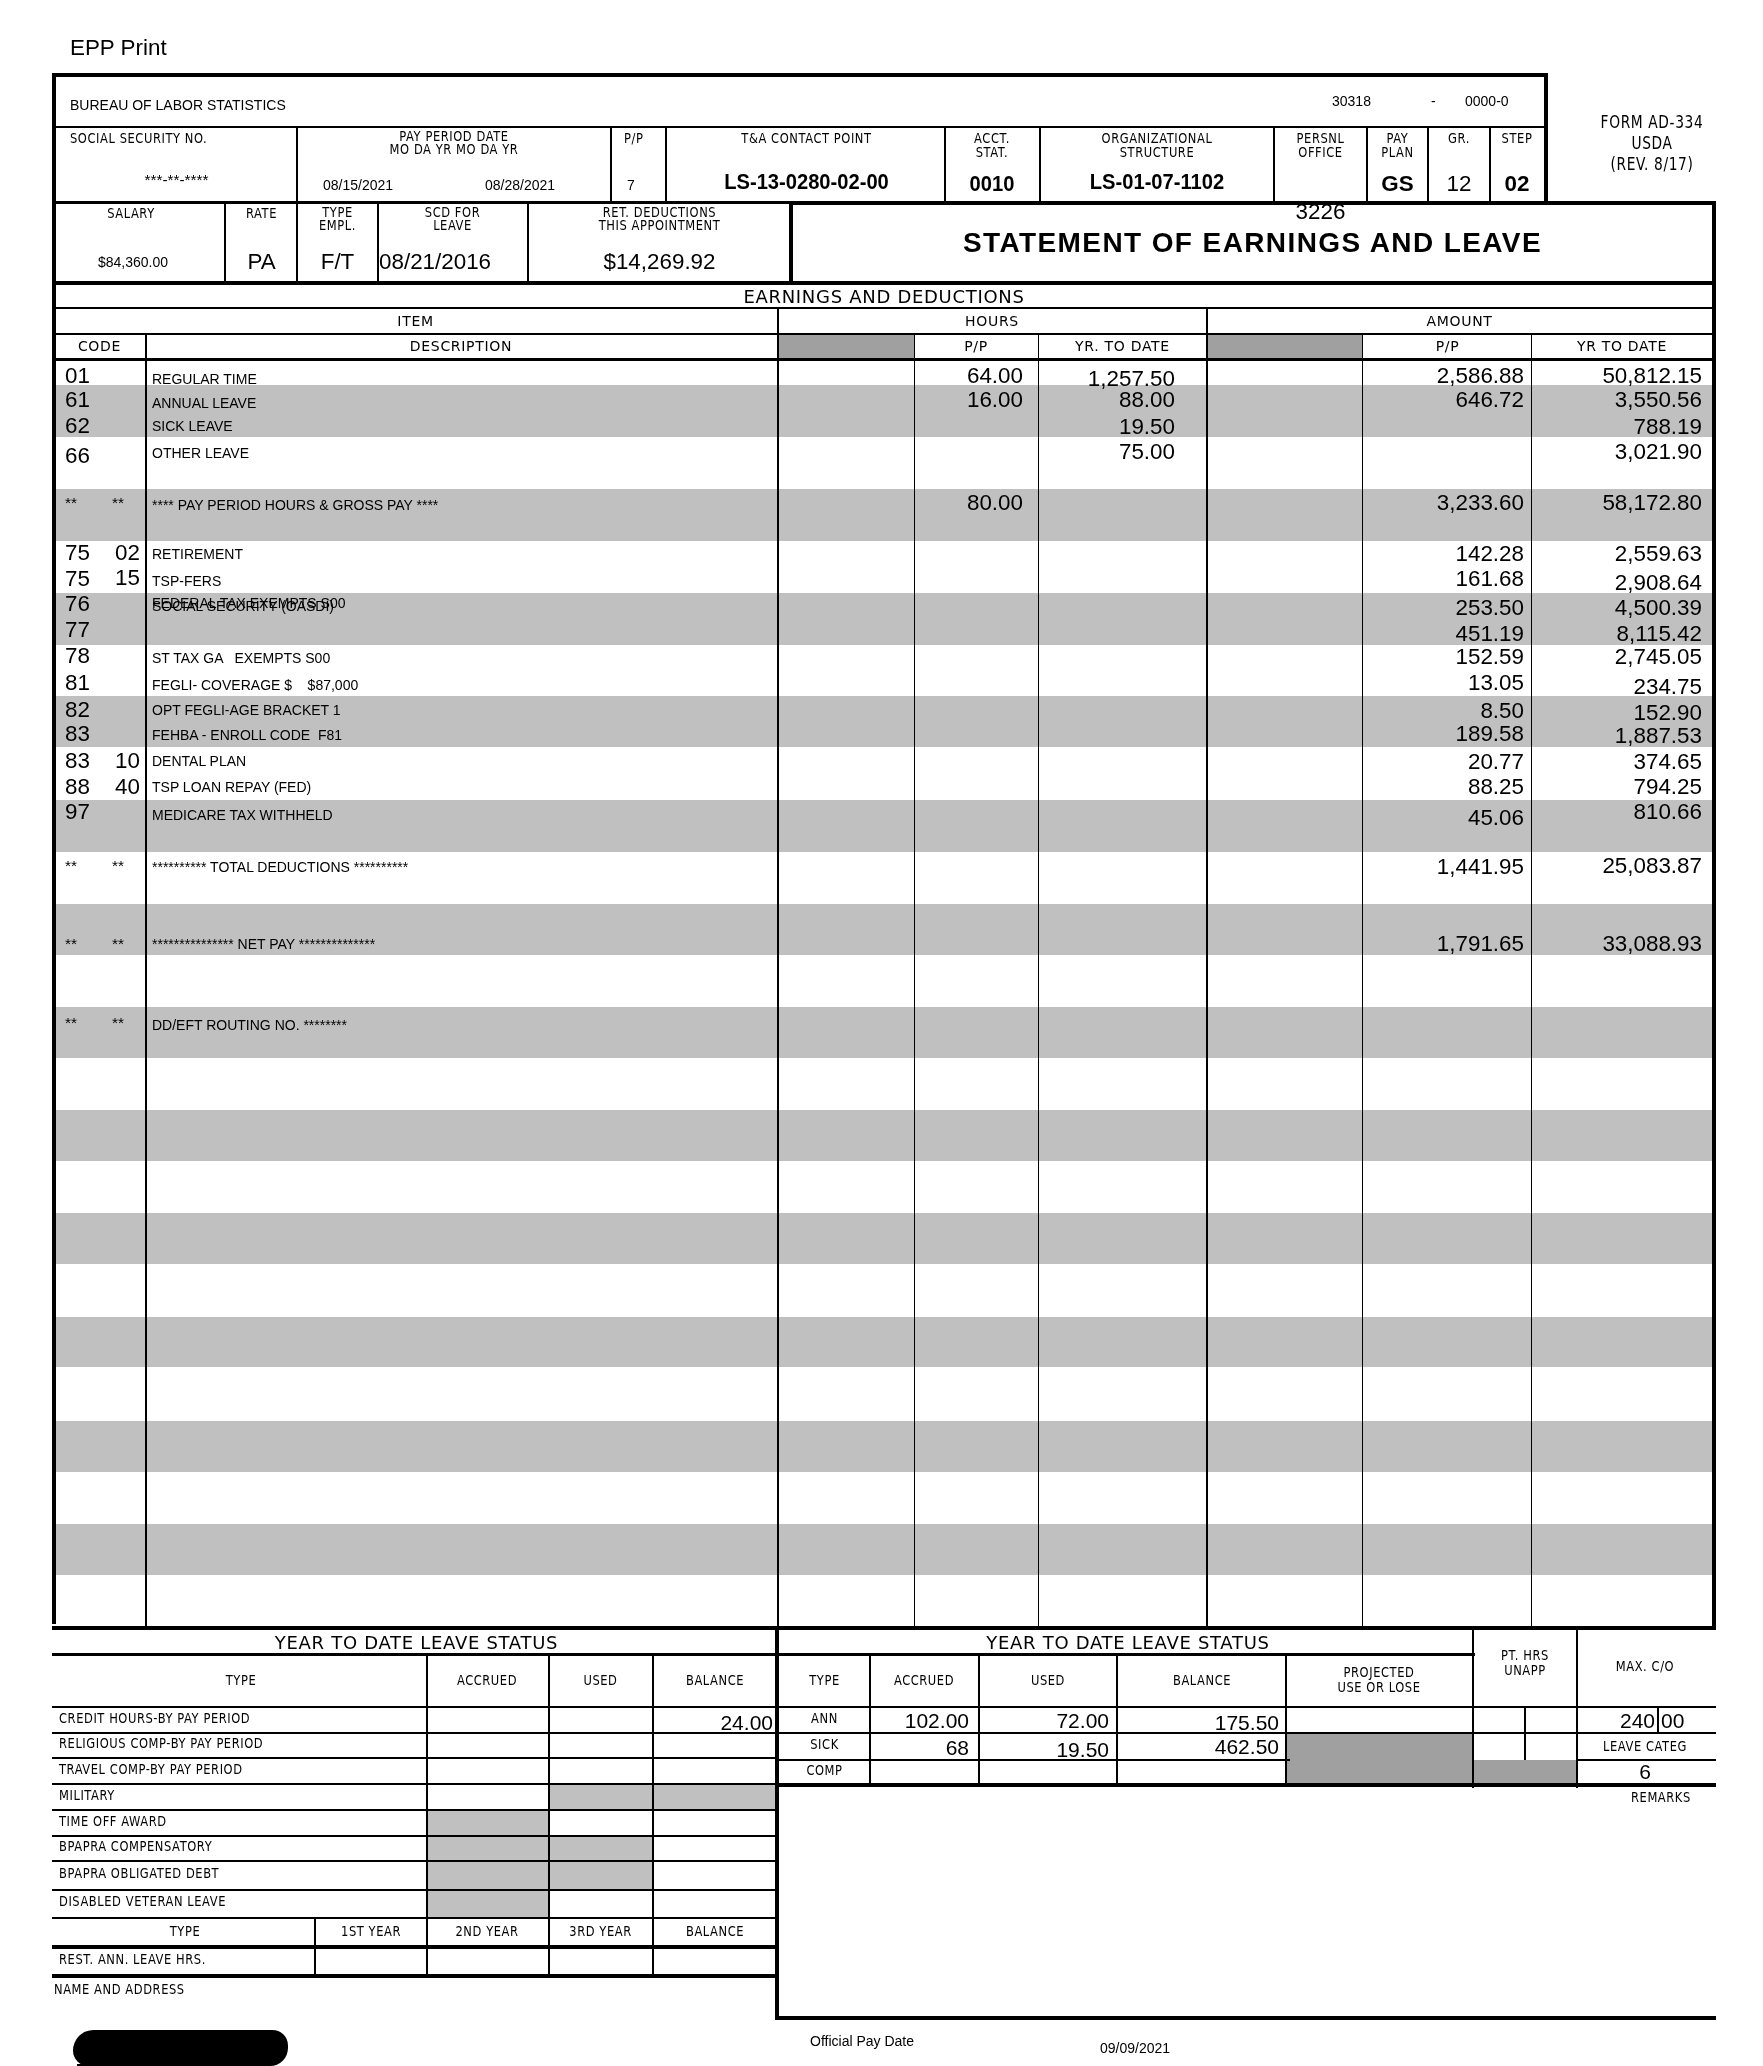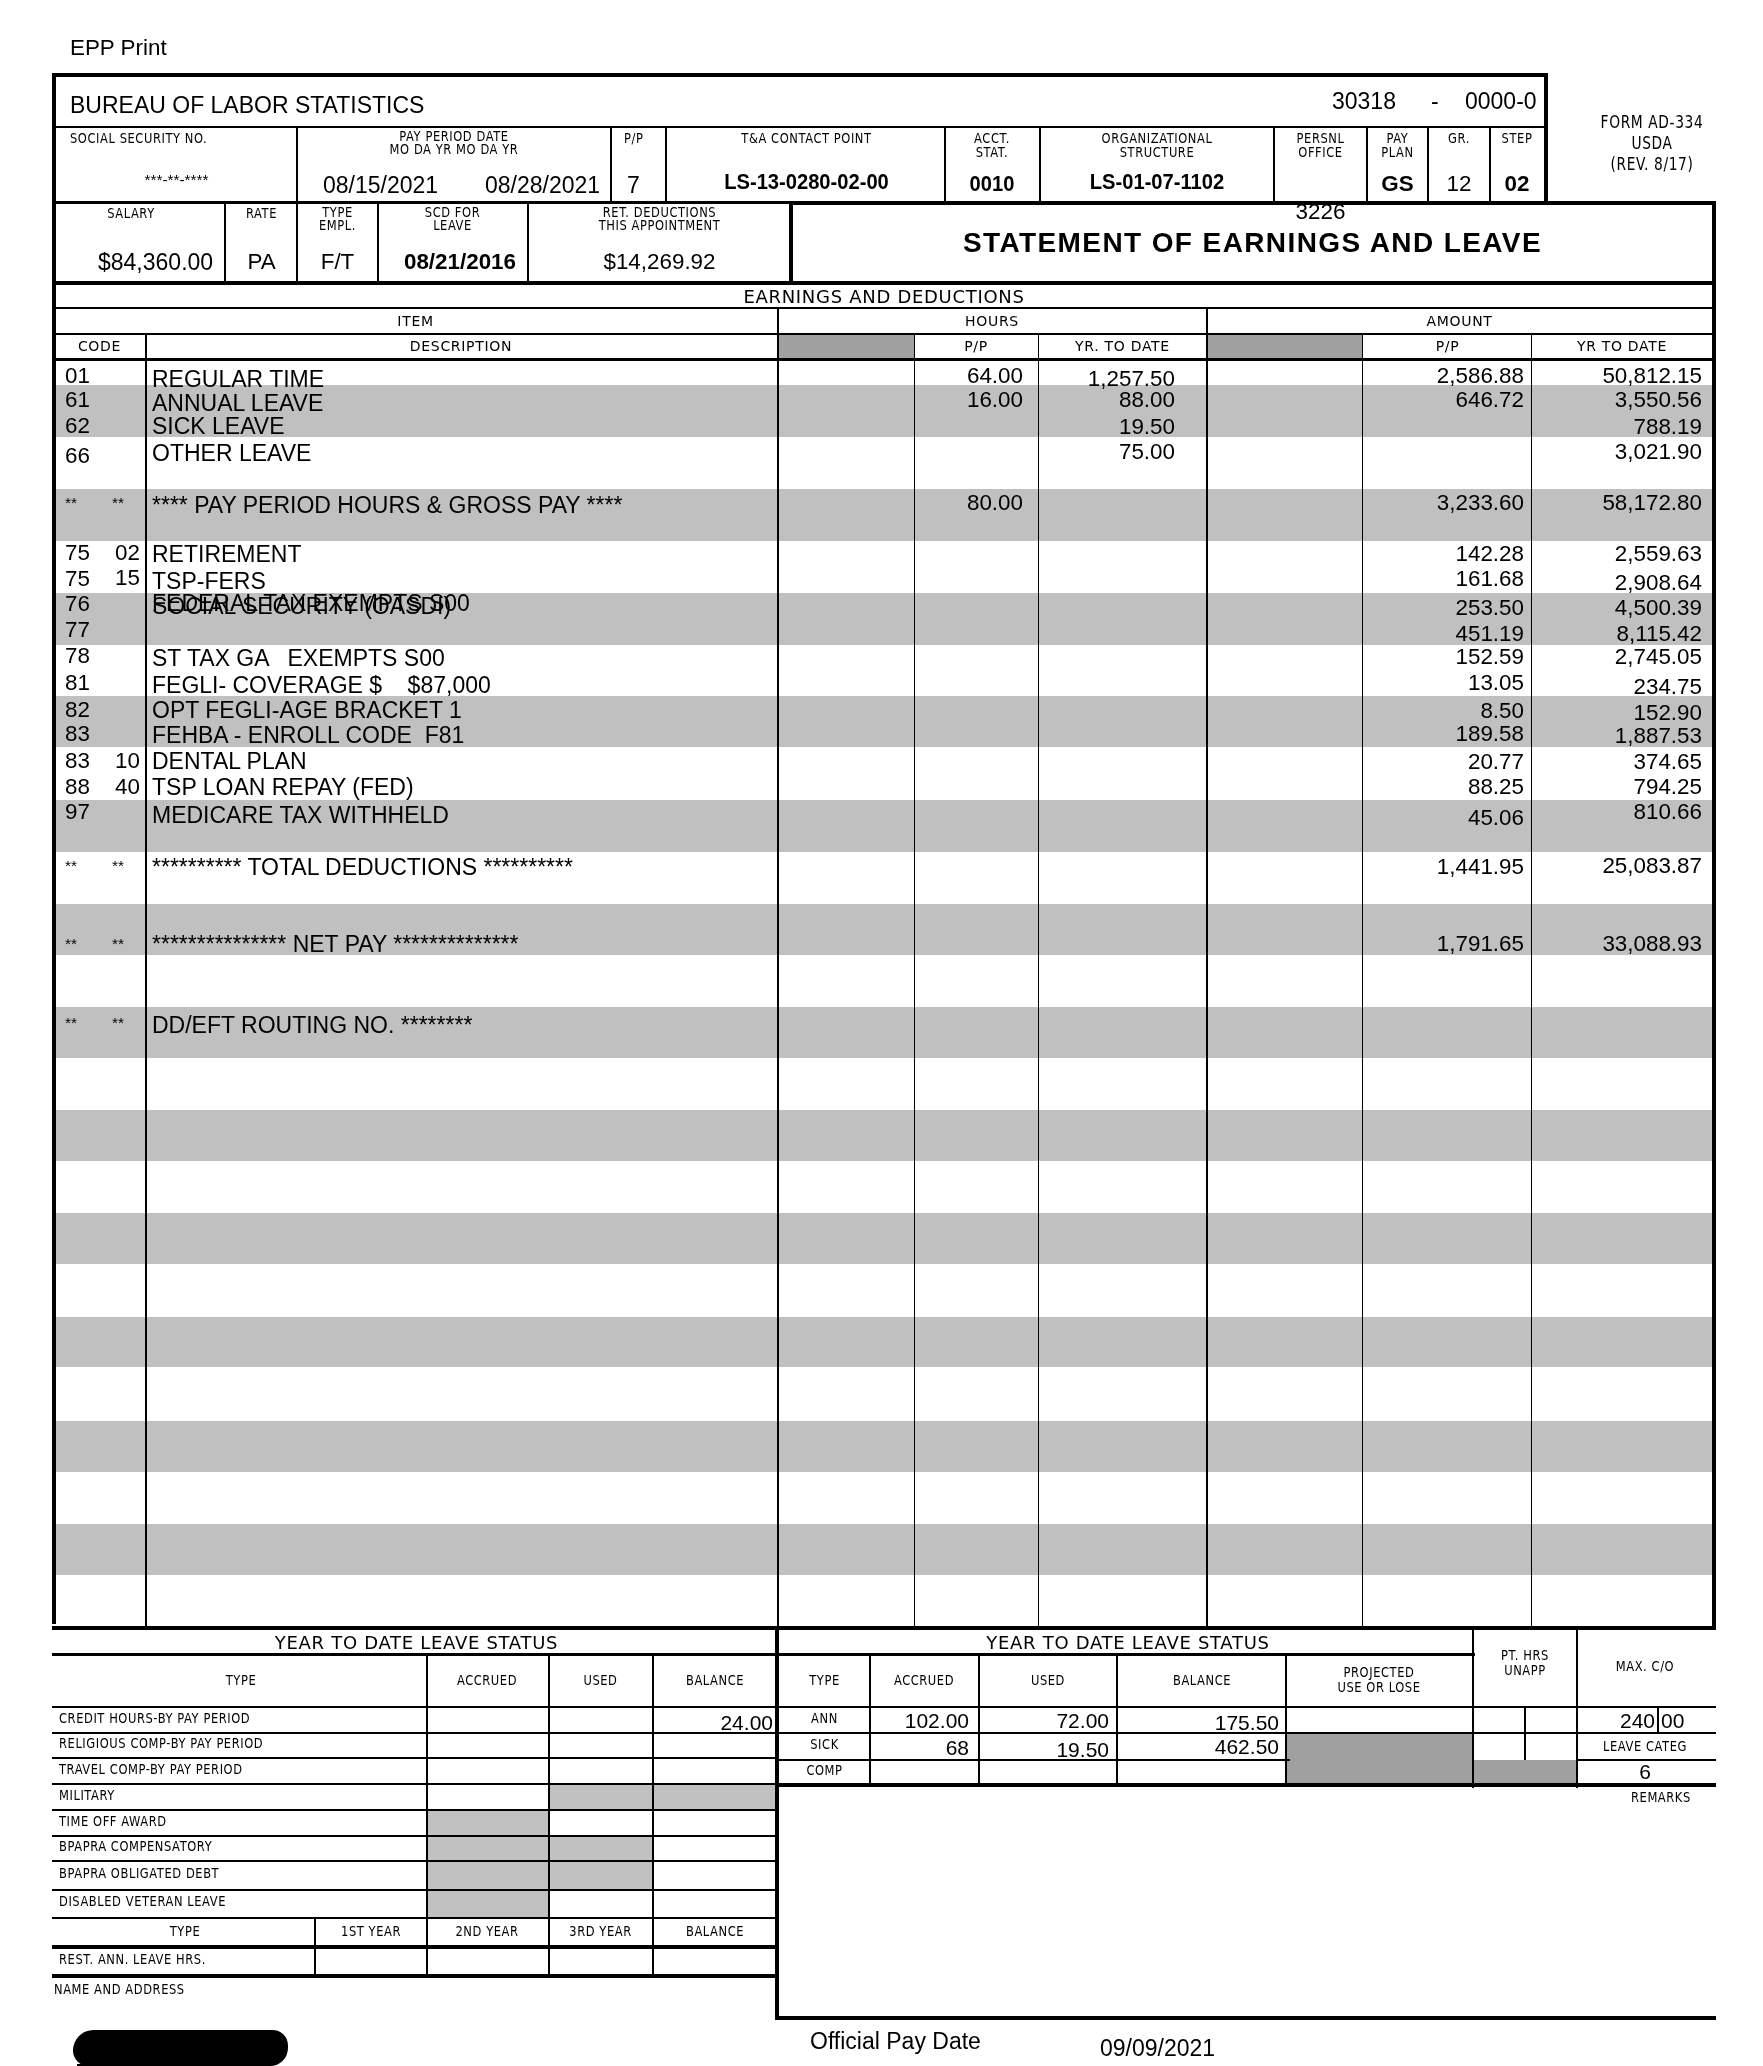--- a/index.html
+++ b/index.html
@@ -7,21 +7,21 @@
          font-family:"Liberation Sans", "DejaVu Sans", sans-serif; color:#000; }
   .abs { position:absolute; box-sizing:border-box; }
   .lbl { font-family:"DejaVu Sans Condensed","DejaVu Sans", sans-serif; font-size:14px; letter-spacing:0.7px; line-height:14px; transform:scaleX(0.82); transform-origin:center top; white-space:nowrap; }
   .val { font-family:"Liberation Sans", sans-serif; font-size:22.4px; white-space:nowrap; line-height:24px; }
   .valB { font-family:"Liberation Sans", sans-serif; font-weight:bold; font-size:22.4px; white-space:nowrap; line-height:24px; }
   .hline { position:absolute; background:#000; }
   .vline { position:absolute; background:#000; }
   .gray { position:absolute; background:#c0c0c0; }
   .dgray { position:absolute; background:#a0a0a0; }
   .num { position:absolute; font-family:"Liberation Sans", sans-serif; font-size:22.4px; text-align:right; white-space:nowrap; line-height:24px; }
-  .txt { position:absolute; font-family:"Liberation Sans", sans-serif; font-size:23px; white-space:nowrap; line-height:24px; }
+  .txt { position:absolute; font-family:"Liberation Sans", sans-serif; font-size:14px; white-space:nowrap; line-height:24px; }
   .code { position:absolute; font-family:"Liberation Sans", sans-serif; font-size:22.4px; white-space:nowrap; line-height:24px; }
   .small { position:absolute; font-family:"DejaVu Sans", sans-serif; font-size:14px; letter-spacing:0.7px; white-space:nowrap; line-height:15.4px; transform:scaleX(0.82); transform-origin:left top; }
   .smallC { position:absolute; font-family:"DejaVu Sans", sans-serif; font-size:14px; letter-spacing:0.7px; white-space:nowrap; line-height:15.4px; text-align:center; }
   .redact { position:absolute; background:#000; border-radius:28px 21px 24.4px 21px; }
 </style>
 </head>
 <body>
 
 <div class="abs" style="left:70px; top:35px; font-size:22.4px; line-height:25px;">EPP Print</div>
 
@@ -115,21 +115,21 @@
 <div class="abs val" style="left:226px; top:250px; width:71px; text-align:center;">PA</div>
 <div class="smallC" style="left:298px; top:206px; width:79px; transform:scaleX(0.82); transform-origin:center top;">
   <div style="line-height:12.6px;">TYPE</div>
   <div style="line-height:12.6px;">EMPL.</div>
 </div>
 <div class="abs val" style="left:298px; top:250px; width:79px; text-align:center;">F/T</div>
 <div class="smallC" style="left:379px; top:206px; width:147px; transform:scaleX(0.82); transform-origin:center top;">
   <div style="line-height:12.6px;">SCD FOR</div>
   <div style="line-height:12.6px;">LEAVE</div>
 </div>
-<div class="abs val" style="left:379px; top:250px; width:162px; text-align:center;font-weight:bold;">08/21/2016</div>
+<div class="abs val" style="left:379px; top:250px; width:162px; text-align:left;">08/21/2016</div>
 <div class="smallC" style="left:529px; top:206px; width:261px; transform:scaleX(0.82); transform-origin:center top;">
   <div style="line-height:12.6px;">RET. DEDUCTIONS</div>
   <div style="line-height:12.6px;">THIS APPOINTMENT</div>
 </div>
 <div class="abs val" style="left:529px; top:250px; width:261px; text-align:center;">$14,269.92</div>
 
 <div class="abs" style="left:793px; top:227px; width:919px; text-align:center; font-family:'Liberation Sans', sans-serif; font-weight:bold; font-size:28px; letter-spacing:1.4px; white-space:nowrap;">STATEMENT OF EARNINGS AND LEAVE</div>
 
 <div class="hline" style="left:52px; top:281px; width:1664px; height:3.5px;"></div>
 

